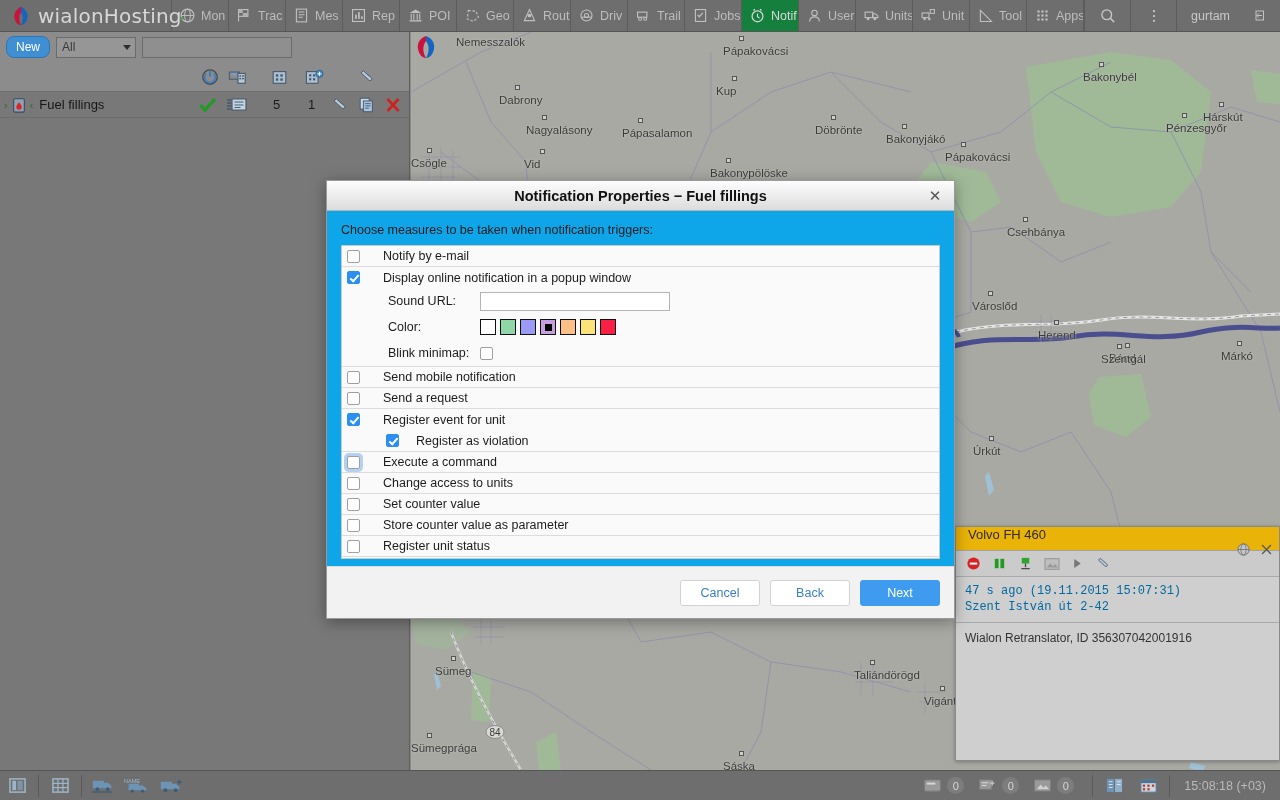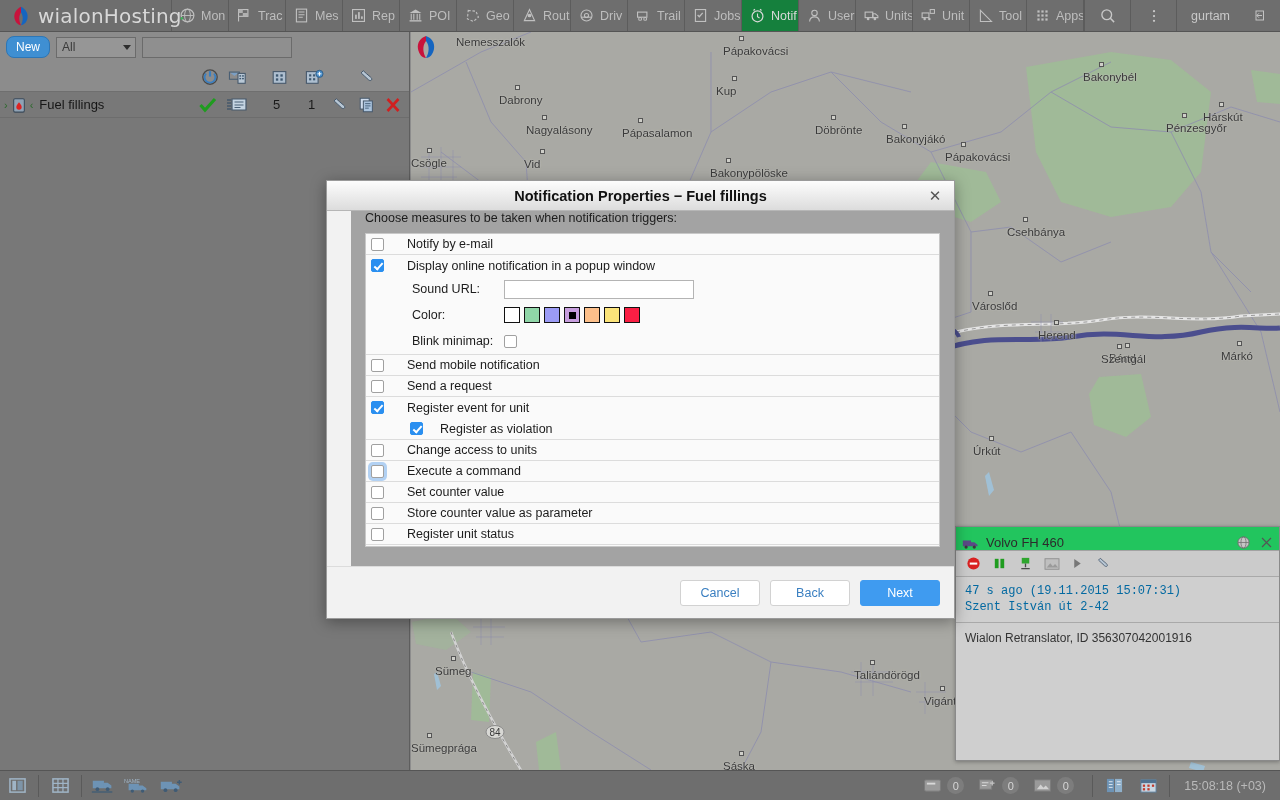--- a/index.html
+++ b/index.html
@@ -106,22 +106,22 @@
   .mdot { position: absolute; width: 5px; height: 5px; border: 1px solid #555;
           background: #cfcfc9; }
   .wlogo { position: absolute; right: 18px; top: 48px; width: 30px; height: 30px; }
 
   
   #unitpopup {
     position: absolute; left: 955px; top: 526px; width: 325px; height: 235px;
     background: #cfcfcf; border: 1px solid #8a8a8a;
     box-shadow: 0 1px 4px rgba(0,0,0,.3); font-size: 12px;
   }
-  #up-head { height: 24px; background: #22c55e; display: flex; align-items: flex-end;
-             padding: 0 6px; border-bottom: 1px solid #a2a2a2; }
+  #up-head { height: 24px; background: #eab308; display: flex; align-items: flex-start;
+             padding: 0 6px; border-bottom: 1px solid #a2a2a2; flex-direction: column; }
   #up-title { color: #2c2c2c; font-size: 13px; margin-left: 6px; }
   #up-head .sp { margin-left: auto; display: flex; align-items: center; gap: 9px; }
   #up-tools { height: 26px; background: #cbcbcb; display: flex; align-items: center;
               gap: 11px; padding: 0 10px; border-bottom: 1px solid #a9a9a9; }
   #up-info { padding: 6px 9px 7px; background: #cfcfcf; color: #0369a1; line-height: 16px;
              font-size: 12px; border-bottom: 1px solid #a9a9a9; font-family: Liberation Mono, monospace; }
   #up-stats { display: flex; height: 31px; border-bottom: 1px solid #a9a9a9; }
   .up-stat { flex: 1; display: flex; align-items: center; padding: 0 10px;
              border-right: 1px solid #b4b4b4; color: #222; font-size: 14px; background:#d3d3d3;}
   .up-stat:last-child { border-right: 0; flex: 0 0 72px; gap: 6px; }
@@ -139,22 +139,22 @@
     background: linear-gradient(#fdfdfd, #dcdcdc);
     border-bottom: 1px solid #b6b6b6;
     display: flex; align-items: center; justify-content: center;
   }
   #modal-title h1 { font-size: 14.5px; color: #111; font-weight: bold; }
   #modal-close {
     position: absolute; right: 10px; top: 6px; width: 18px; height: 18px;
     display: flex; align-items: center; justify-content: center;
     color: #555; font-size: 15px; cursor: pointer;
   }
-  #modal-body { flex: 1; padding: 0 14px 0; overflow: hidden;
-                background: #a3a3a3; margin-left: 24px; }
+  #modal-body { flex: 1; padding: 12px 14px 0; overflow: hidden;
+                background: #0ea5e9; }
   #modal-lead { font-size: 12.5px; color: #1c1c1c; margin-bottom: 8px; }
   #measures {
     border: 1px solid #c8c8c8; background: #fafafa; height: 314px; overflow: hidden;
   }
   .mrow {
     display: flex; align-items: center; height: 21px;
     border-bottom: 1px solid #dcdcdc; padding-left: 5px;
     font-size: 12.5px; color: #1c1c1c;
   }
   .mrow .mlab { margin-left: 23px; }
@@ -748,26 +748,26 @@
             <span class="cb on"></span>
             <span class="mlab">Register event for unit</span>
           </div>
           <div class="mrow sub">
             <span class="cb on"></span>
             <span class="mlab">Register as violation</span>
           </div>
         </div>
 
         <div class="mrow">
+          <span class="cb focus"></span>
+          <span class="mlab">Execute a command</span>
+        </div>
+        <div class="mrow">
           <span class="cb"></span>
           <span class="mlab">Change access to units</span>
-        </div>
-        <div class="mrow">
-          <span class="cb focus"></span>
-          <span class="mlab">Execute a command</span>
         </div>
         <div class="mrow">
           <span class="cb"></span>
           <span class="mlab">Set counter value</span>
         </div>
         <div class="mrow">
           <span class="cb"></span>
           <span class="mlab">Store counter value as parameter</span>
         </div>
         <div class="mrow">

